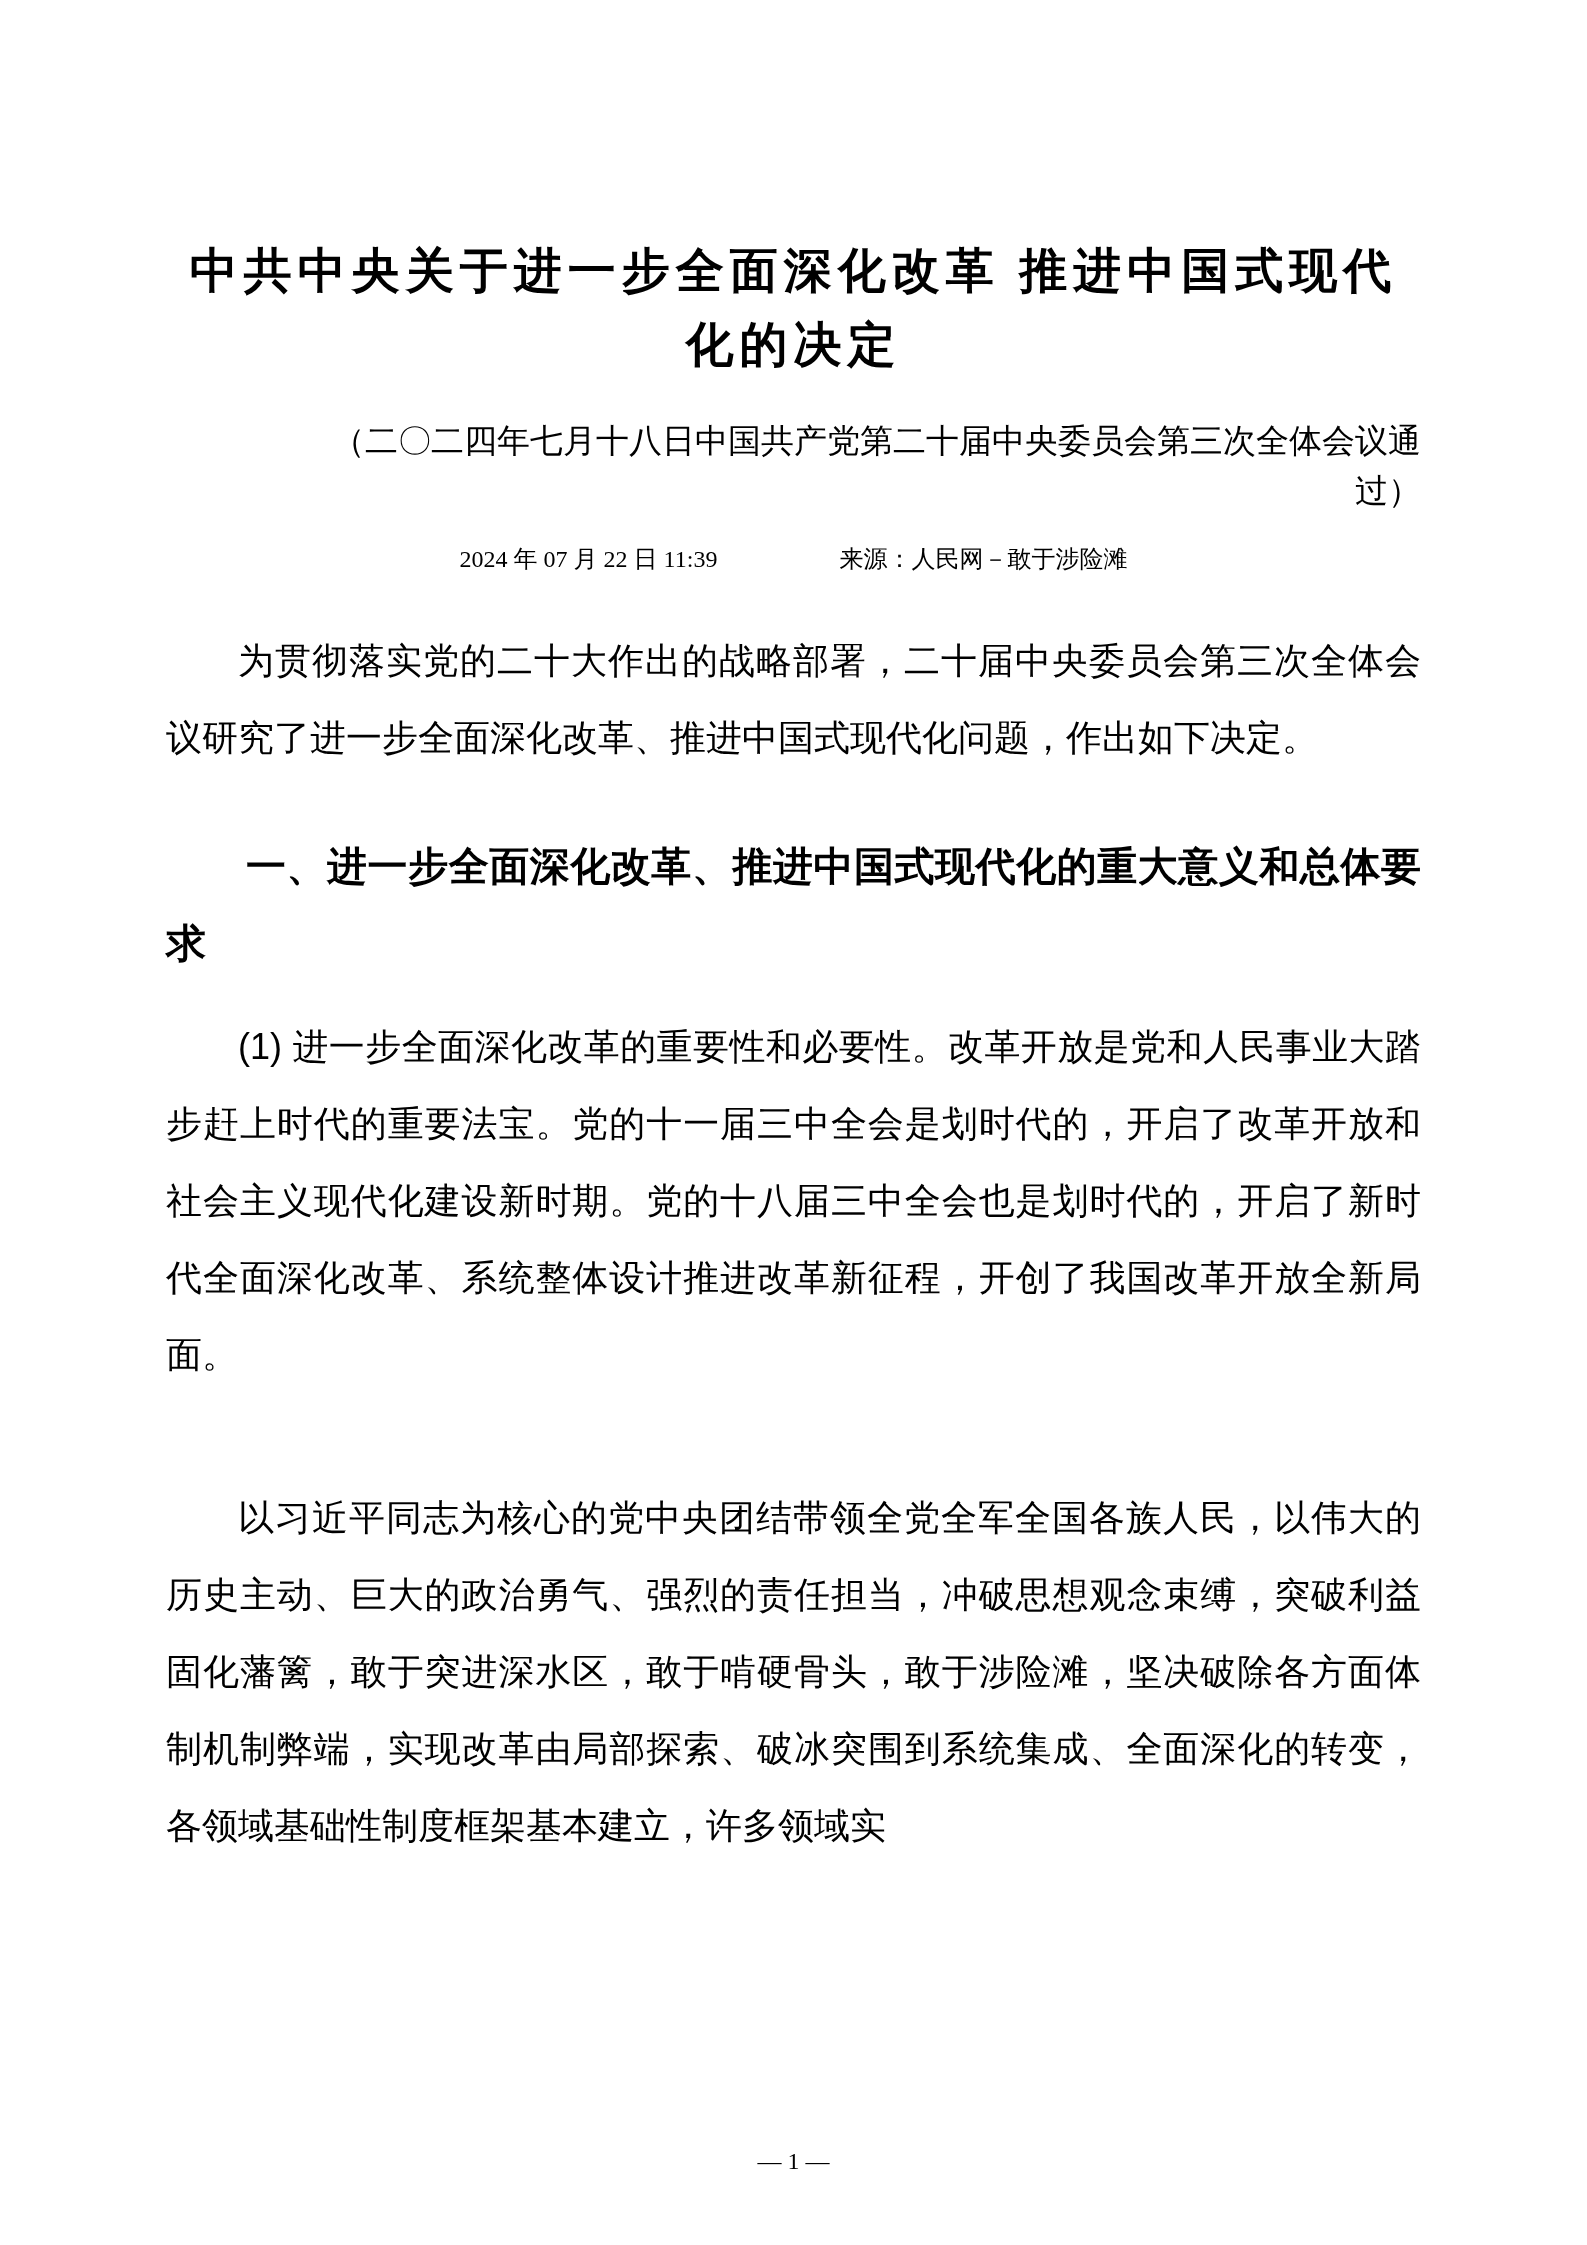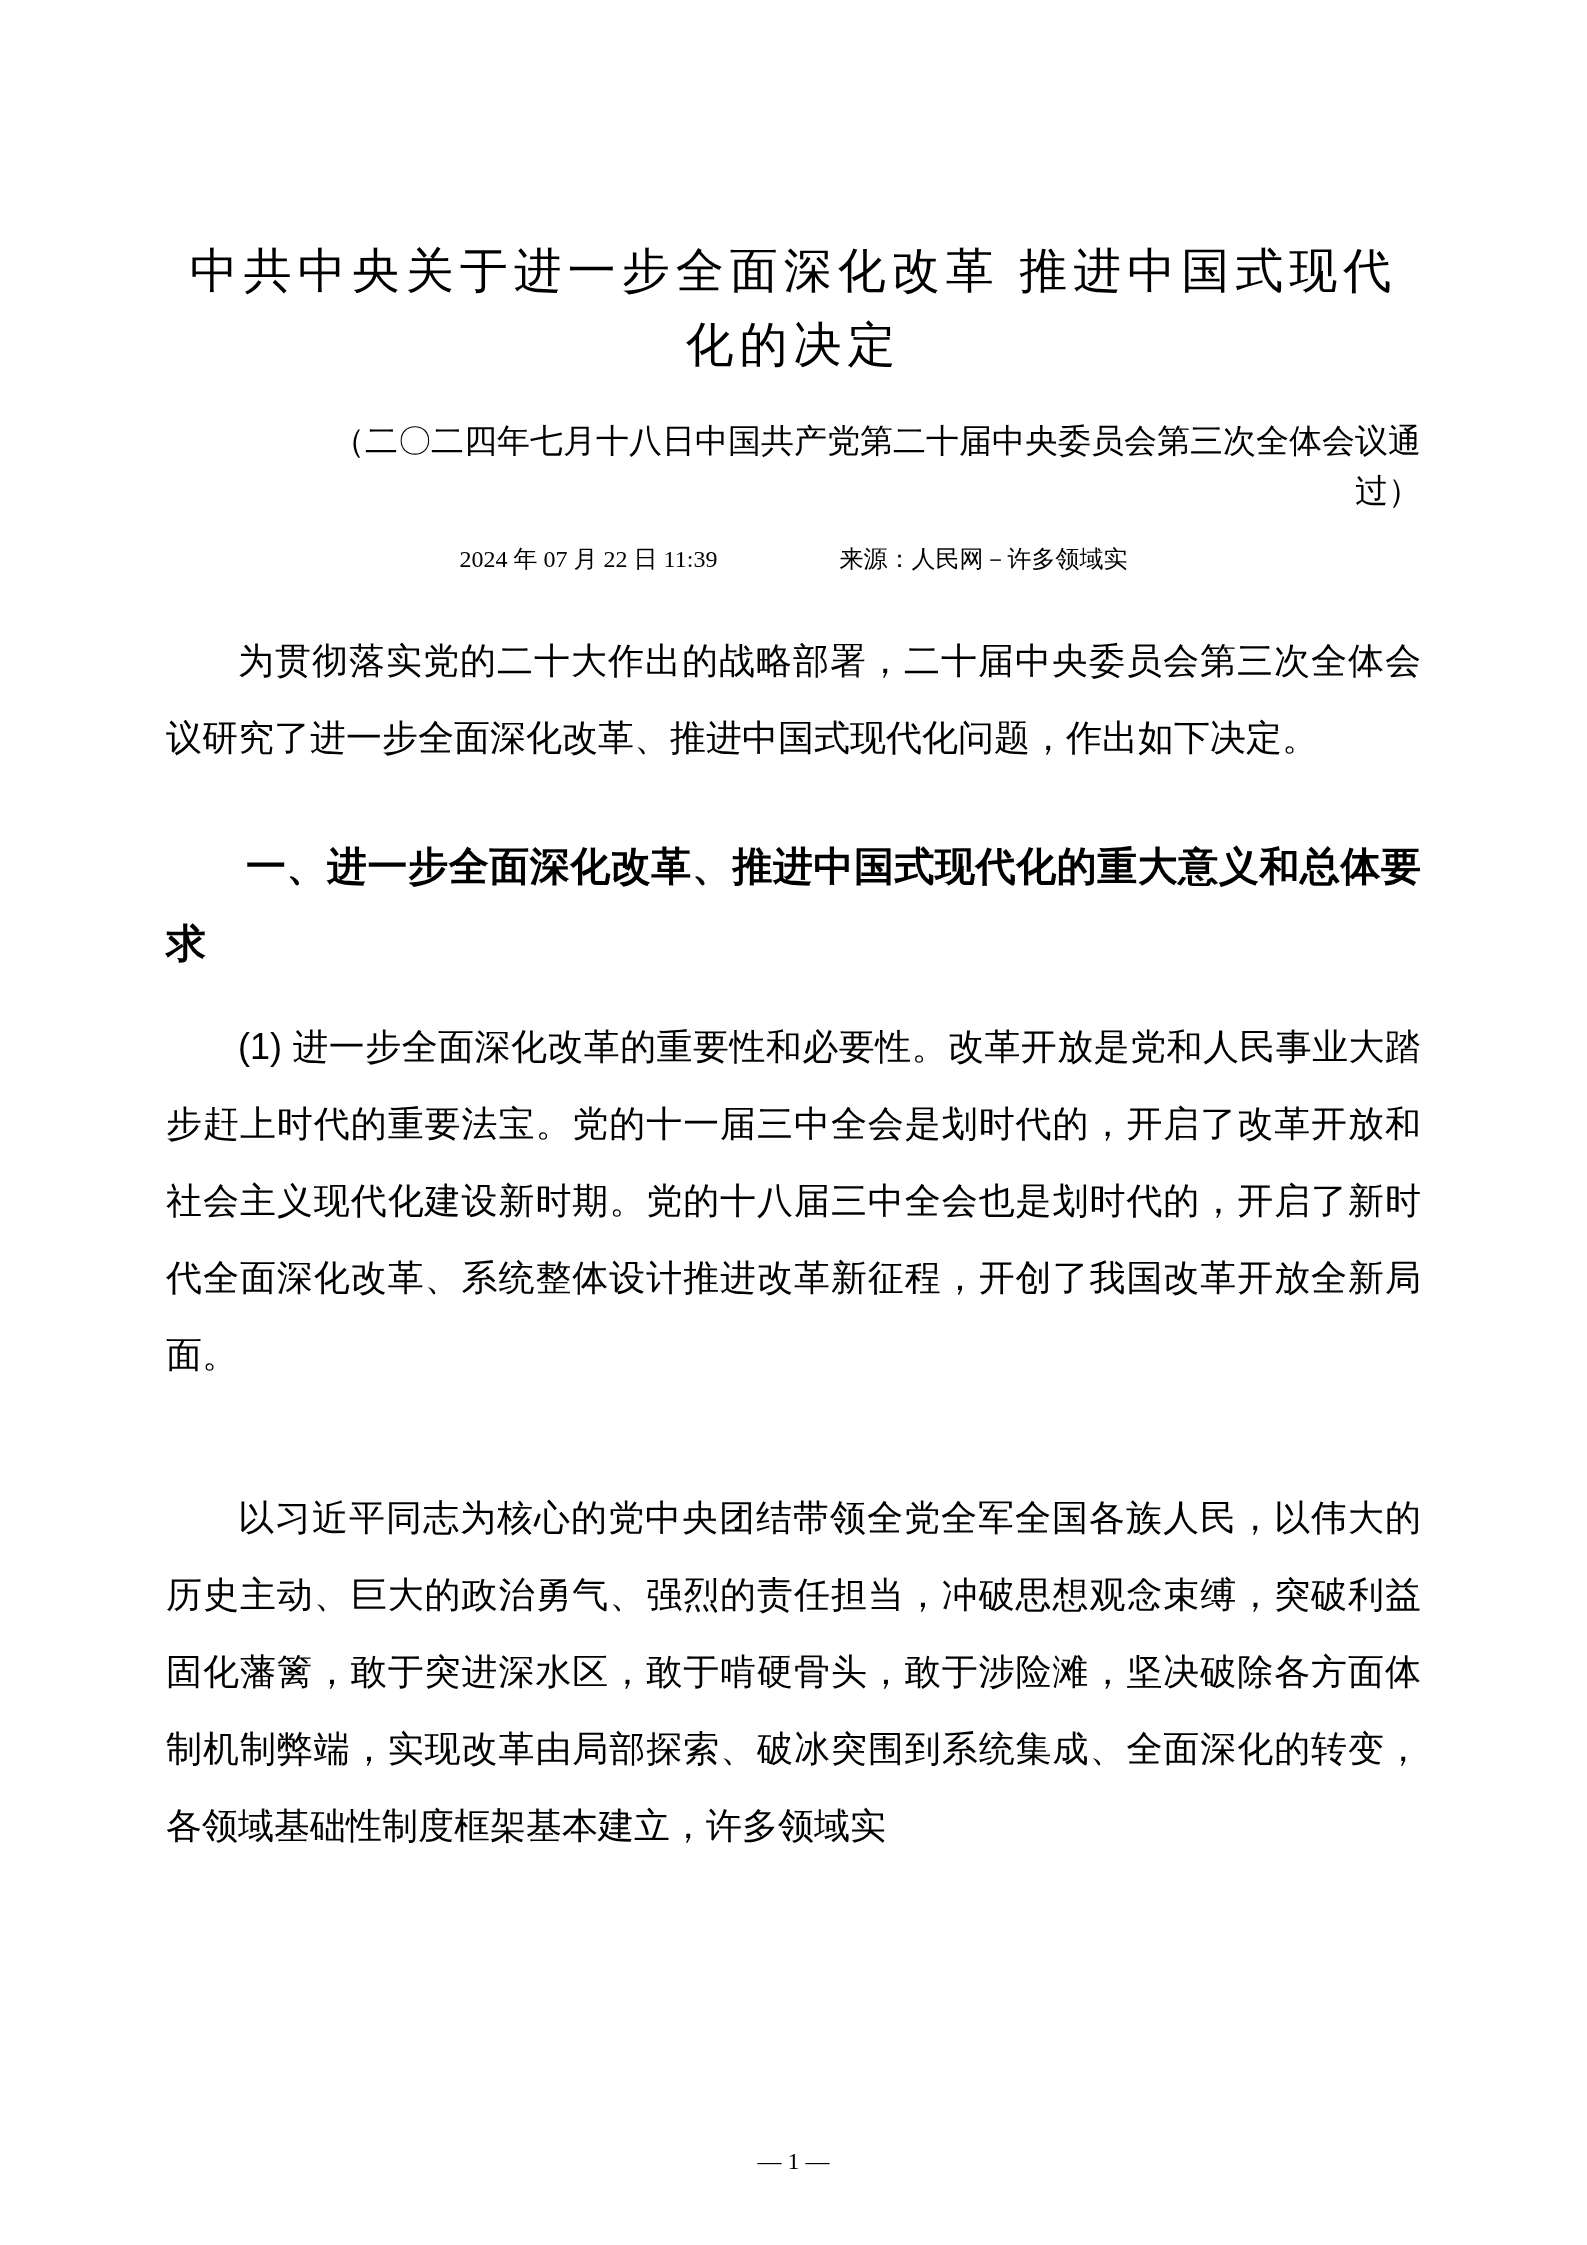--- a/index.html
+++ b/index.html
@@ -12,21 +12,21 @@
     font-family: "Liberation Sans", sans-serif;
     color: #000000;
   }
   .content {
     margin: 0 166px;
     width: 1255px;
   }
   .doc-title {
     padding-top: 234px;
     text-align: center;
-    font-weight: 400;
+    font-weight: 700;
     font-size: 48px;
     line-height: 74px;
     letter-spacing: 6px;
     font-family: "Liberation Sans", sans-serif;
   }
   .doc-subtitle {
     margin-top: 34px;
     text-align: right;
     font-size: 33px;
     line-height: 50px;
@@ -84,21 +84,21 @@
     </div>
 
     <div class="doc-subtitle">
       <div>（二〇二四年七月十八日中国共产党第二十届中央委员会第三次全体会议通</div>
       <div>过）</div>
     </div>
 
     <div class="meta-line">
       <span>2024 年 07 月 22 日 11:39</span>
       <span class="meta-gap"></span>
-      <span>来源：人民网－许多领域实</span>
+      <span>来源：人民网－敢于涉险滩</span>
     </div>
 
     <p class="body-para p1">为贯彻落实党的二十大作出的战略部署，二十届中央委员会第三次全体会议研究了进一步全面深化改革、推进中国式现代化问题，作出如下决定。</p>
 
     <p class="section-heading">一、进一步全面深化改革、推进中国式现代化的重大意义和总体要求</p>
 
     <p class="body-para p2">(1) 进一步全面深化改革的重要性和必要性。改革开放是党和人民事业大踏步赶上时代的重要法宝。党的十一届三中全会是划时代的，开启了改革开放和社会主义现代化建设新时期。党的十八届三中全会也是划时代的，开启了新时代全面深化改革、系统整体设计推进改革新征程，开创了我国改革开放全新局面。</p>
 
     <p class="body-para p3">以习近平同志为核心的党中央团结带领全党全军全国各族人民，以伟大的历史主动、巨大的政治勇气、强烈的责任担当，冲破思想观念束缚，突破利益固化藩篱，敢于突进深水区，敢于啃硬骨头，敢于涉险滩，坚决破除各方面体制机制弊端，实现改革由局部探索、破冰突围到系统集成、全面深化的转变，各领域基础性制度框架基本建立，许多领域实</p>
 

